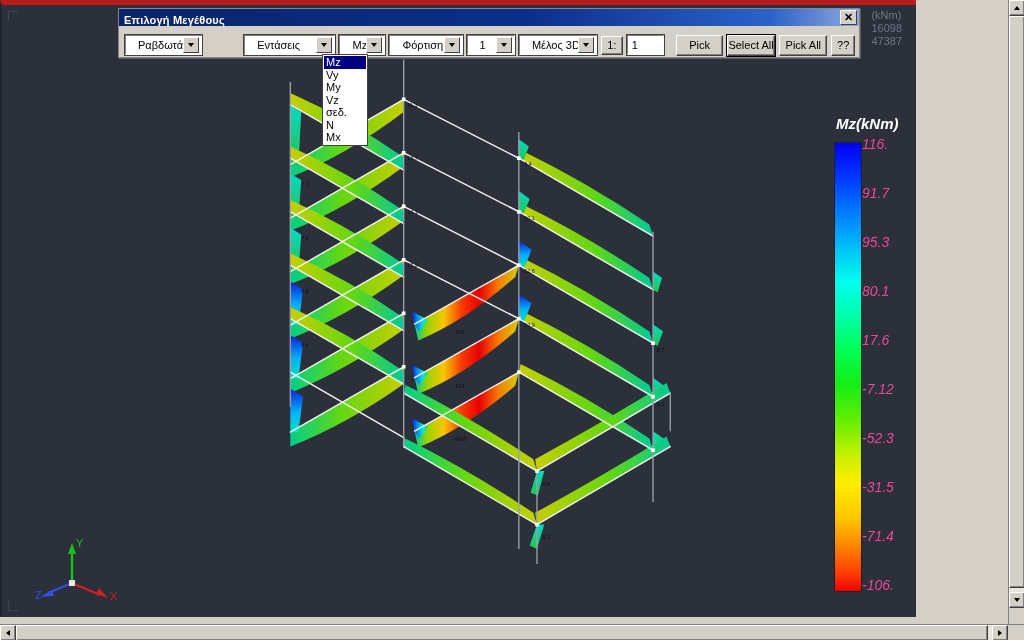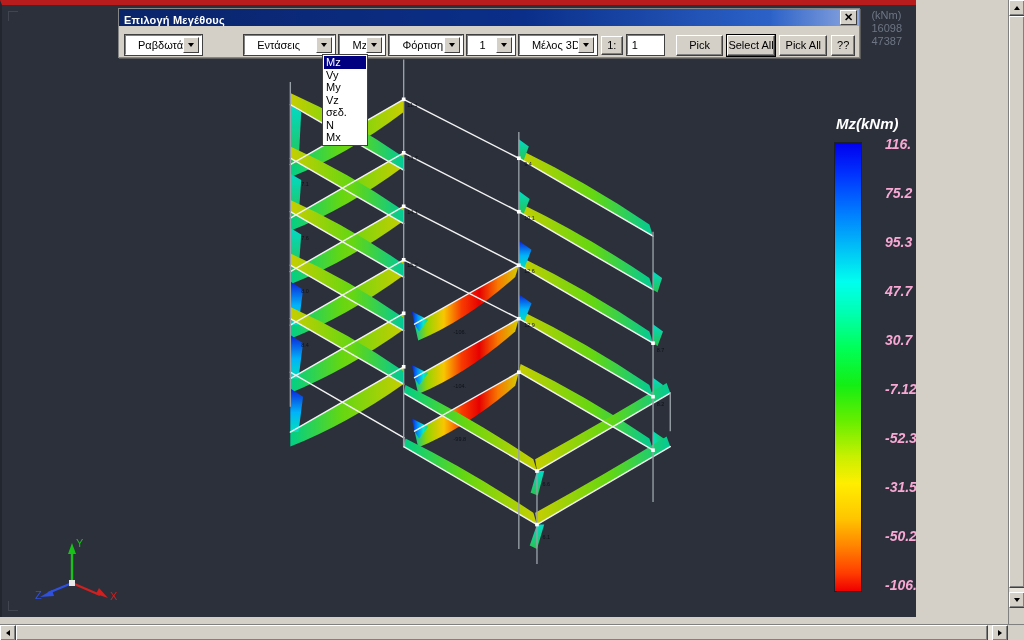--- a/index.html
+++ b/index.html
@@ -52,22 +52,22 @@
       #14ee14 54%,
       #66ee00 62%,
       #c8f000 70%,
       #ffee00 76%,
       #ffc400 84%,
       #ff8400 90%,
       #ff3d00 96%,
       #ee0000 100%);
   }
   .legend-tick {
-    position:absolute; left:55px;
-    color:#f9a8d4; font-style:italic; font-weight:bold; font-size:14px;
+    position:absolute; left:32px;
+    color:#ec4899; font-style:italic; font-weight:normal; font-size:14px;
     white-space:nowrap; transform:translateY(-50%);
   }
 
   
   #axis-triad { position:absolute; left:30px; top:528px; width:100px; height:70px; z-index:6; }
 
   
   #dialog {
     position:absolute; left:118px; top:8px; width:742px; height:50px;
     background:#d4d0c8; z-index:40;
@@ -386,28 +386,28 @@
       <div>(kNm)</div>
       <div>16098</div>
       <div>47387</div>
     </div>
 
     <div id="legend">
       <div id="legend-title">Mz(kNm)</div>
       <div id="legend-body">
         <div id="color-bar"></div>
         <div class="legend-tick" style="top:2px;">116.</div>
-        <div class="legend-tick" style="top:51px;">75.2</div>
+        <div class="legend-tick" style="top:51px;">91.7</div>
         <div class="legend-tick" style="top:100px;">95.3</div>
-        <div class="legend-tick" style="top:149px;">47.7</div>
-        <div class="legend-tick" style="top:198px;">30.7</div>
+        <div class="legend-tick" style="top:149px;">80.1</div>
+        <div class="legend-tick" style="top:198px;">17.6</div>
         <div class="legend-tick" style="top:247px;">-7.12</div>
         <div class="legend-tick" style="top:296px;">-52.3</div>
         <div class="legend-tick" style="top:345px;">-31.5</div>
-        <div class="legend-tick" style="top:394px;">-50.2</div>
+        <div class="legend-tick" style="top:394px;">-71.4</div>
         <div class="legend-tick" style="top:443px;">-106.</div>
       </div>
     </div>
 
     <svg id="axis-triad" viewBox="0 0 100 70">
 
       <line x1="40" y1="50" x2="40" y2="18" stroke="#18c018" stroke-width="2.4"></line>
       <polygon points="40,10 36,21 44,21" fill="#18c018"></polygon>
       <text x="44" y="14" fill="#18c018" font-size="11" font-family="Liberation Sans, sans-serif">Y</text>
 

